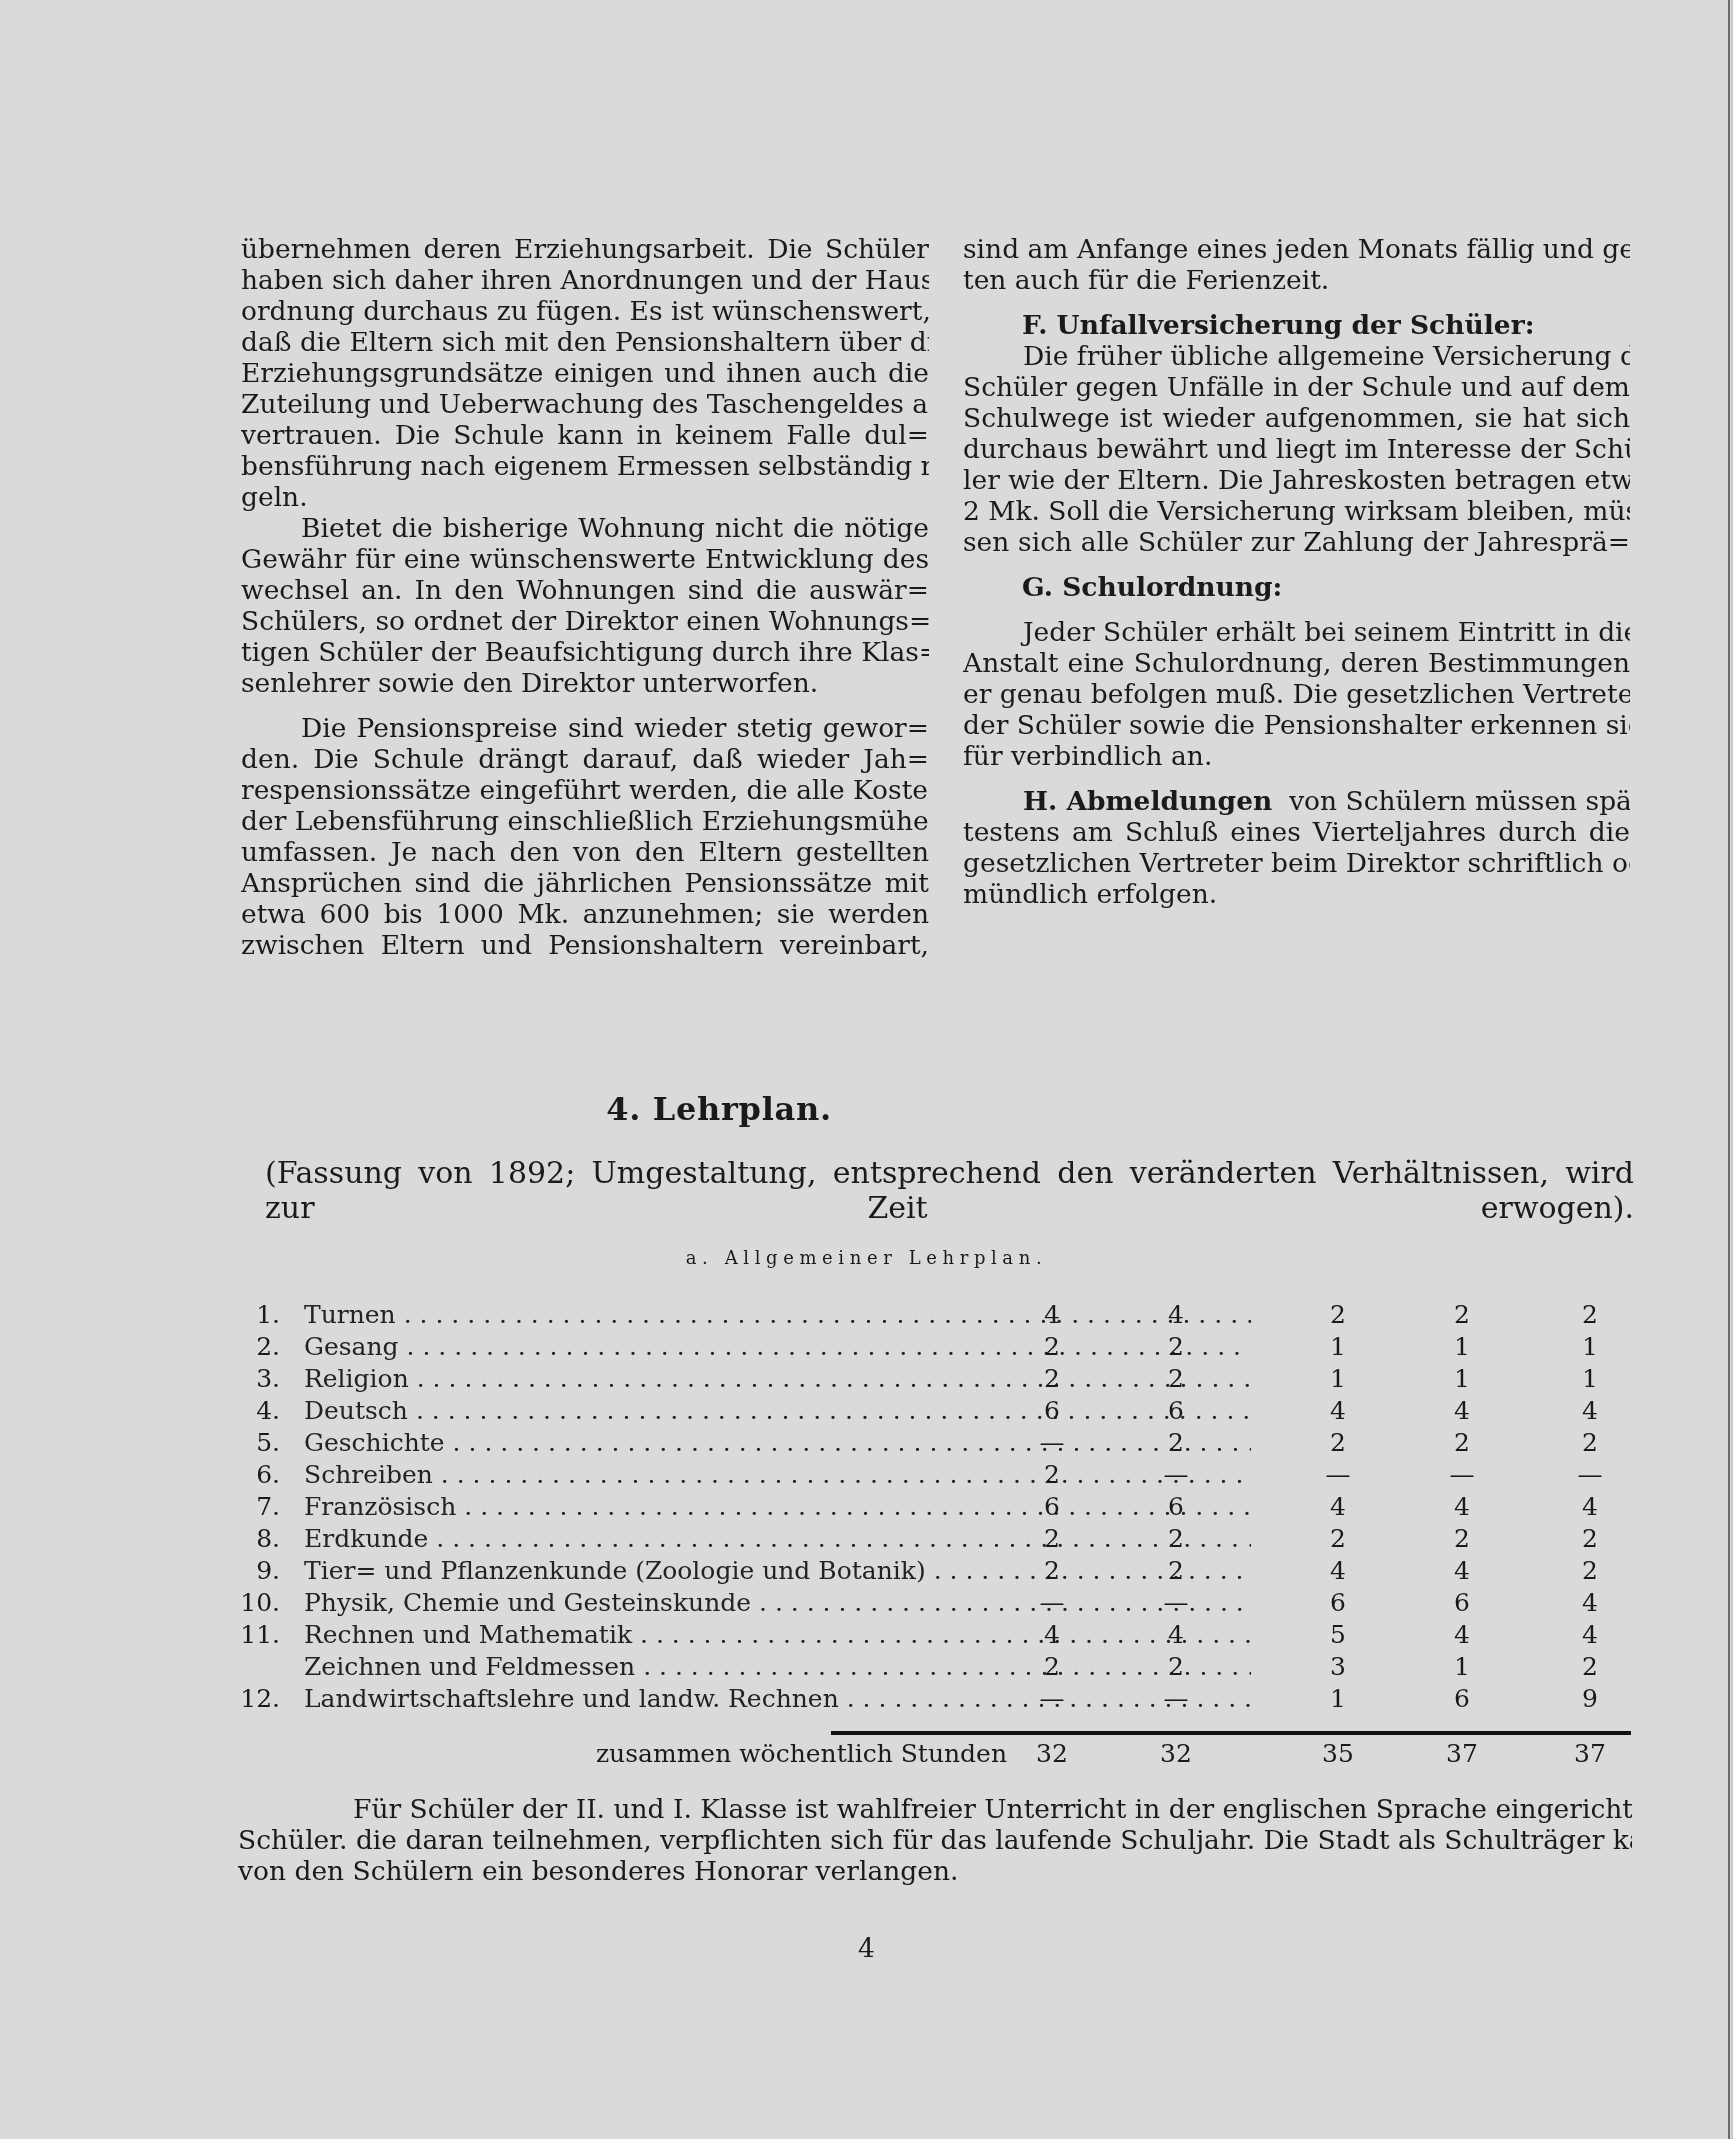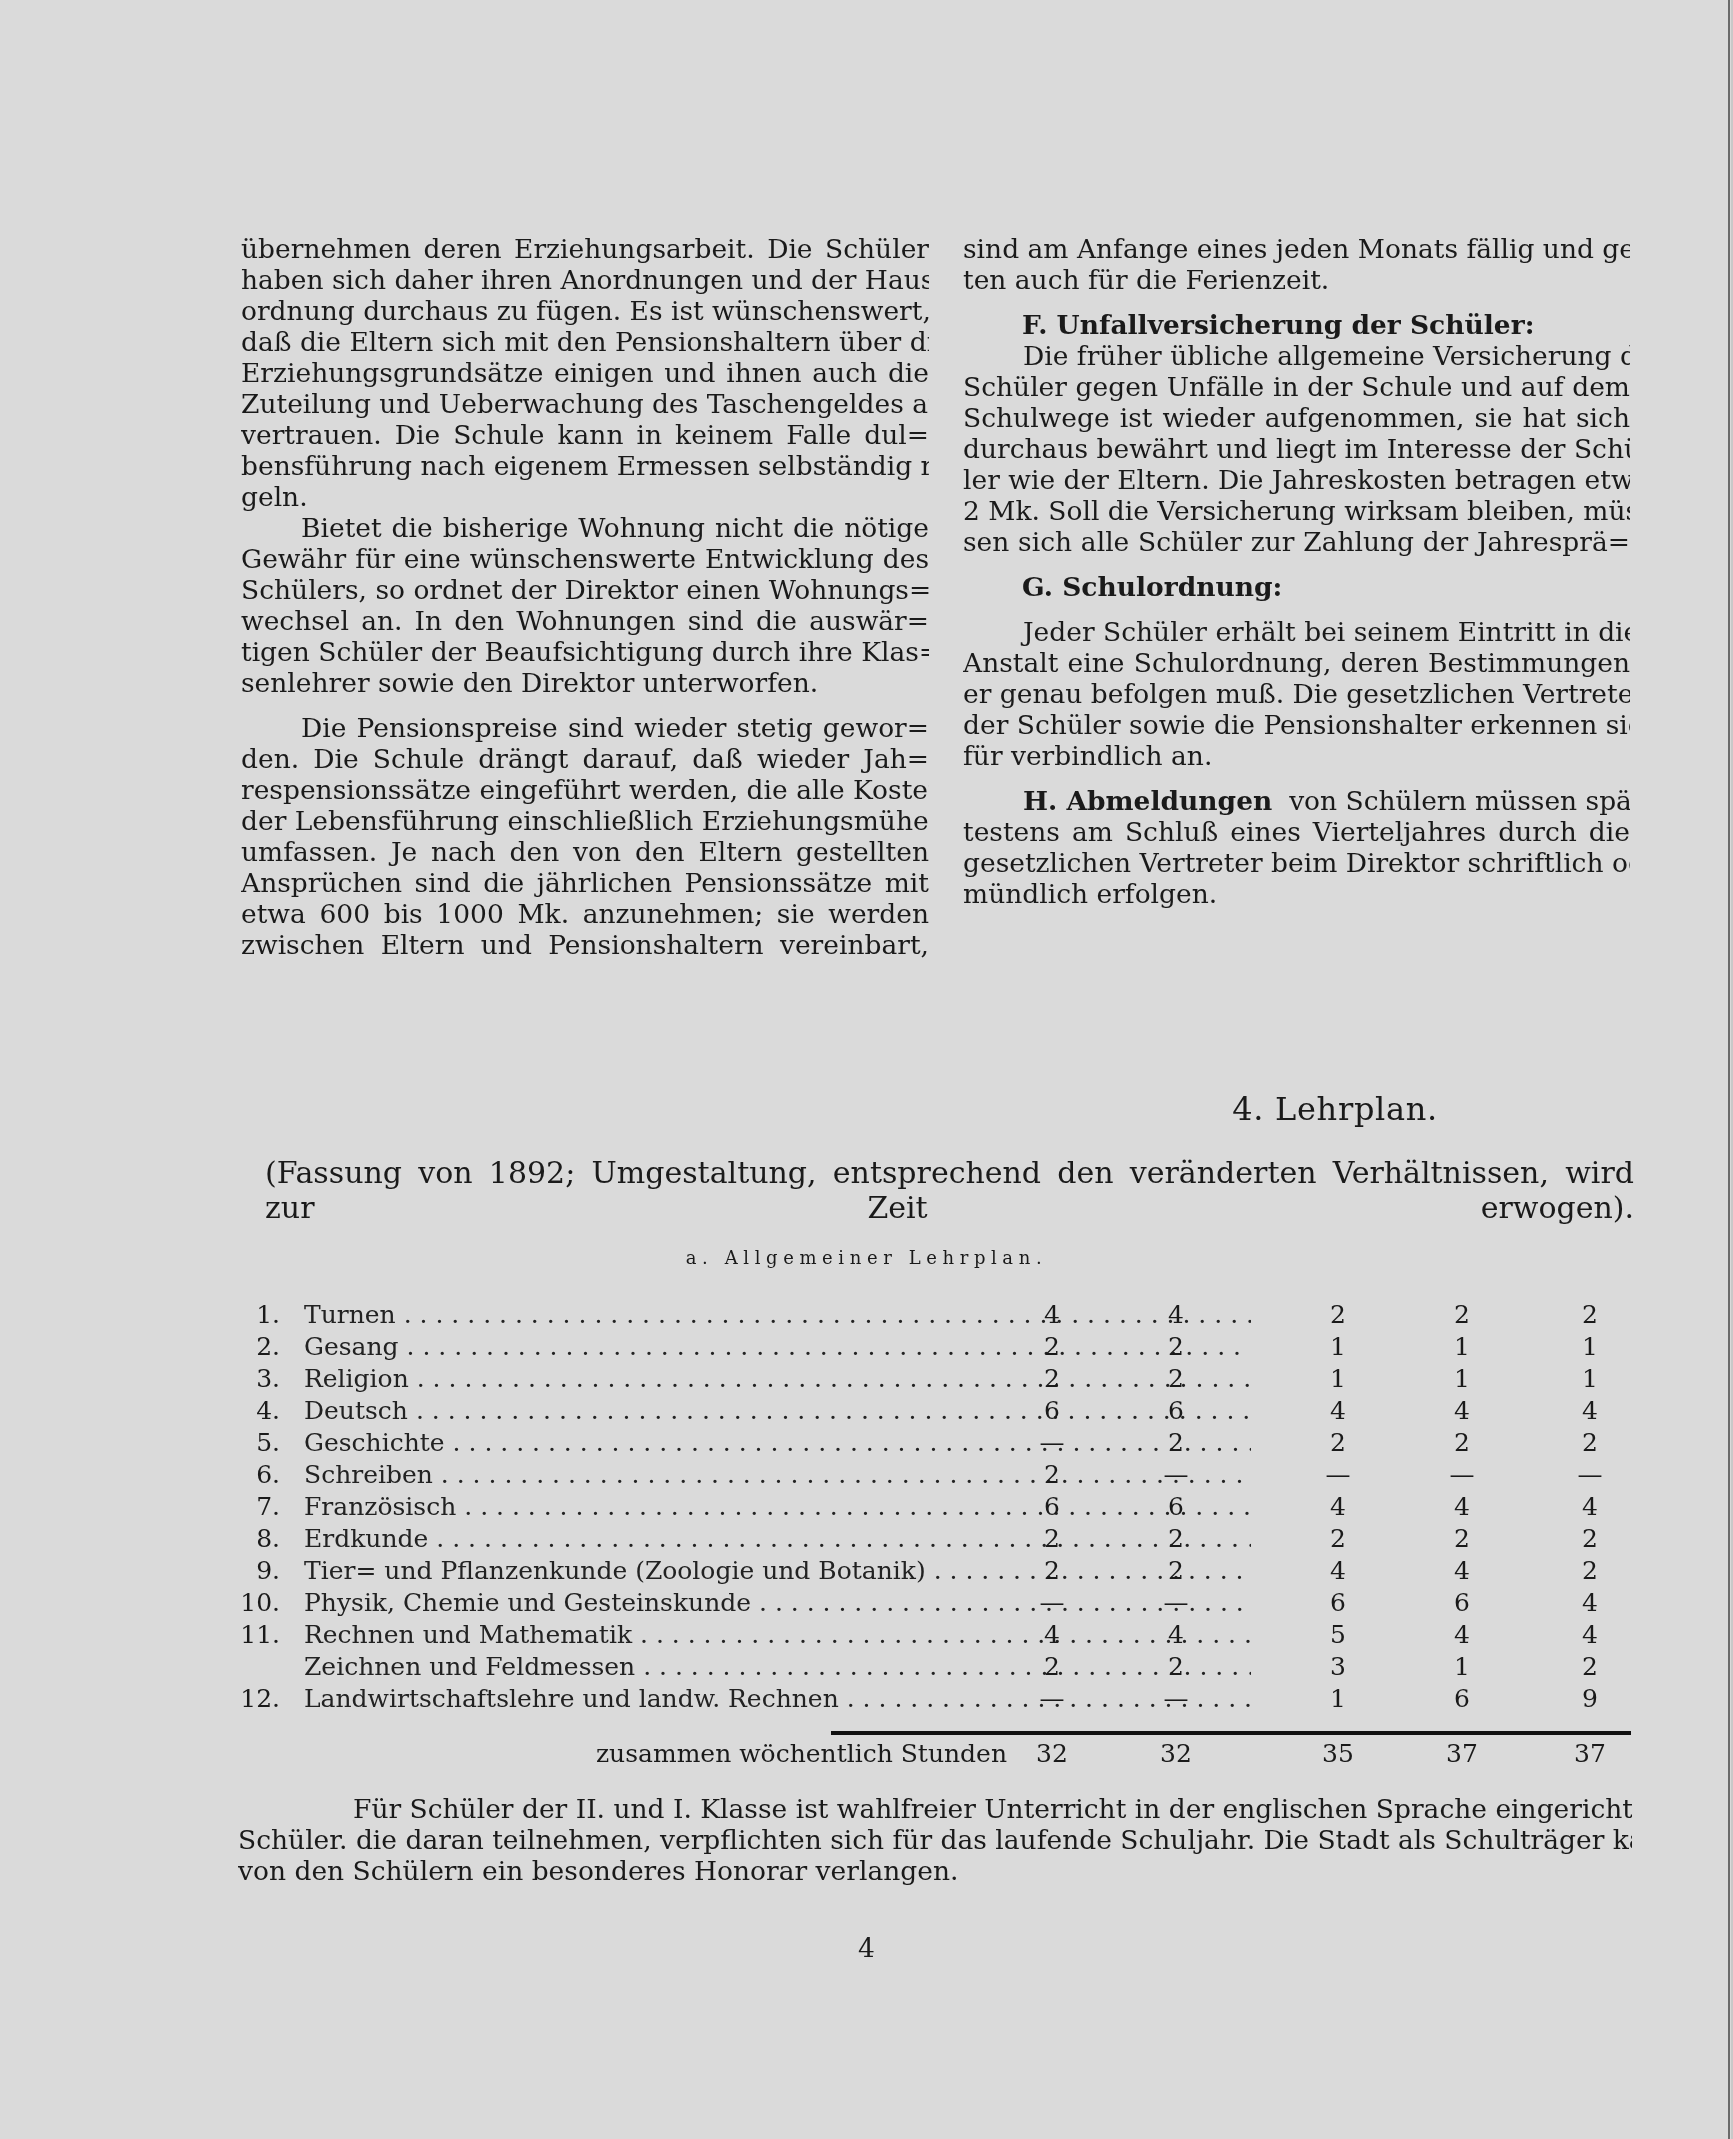--- a/index.html
+++ b/index.html
@@ -13,21 +13,21 @@
   .page-shade { position:absolute; left:1731px; top:0; width:2.8px; height:2140px; background:#c8c8c8; }
   .col { position:absolute; font-size:26.5px; line-height:31px; text-align:justify; }
   .col-left { left:241px; top:233px; width:688px; }
   .col-right { left:963px; top:233px; width:667px; }
   .line { display:block; text-align:justify; text-align-last:justify; white-space:nowrap; overflow:hidden; }
   .line.last { text-align-last:left; }
   .line.ind1 { padding-left:60px; }
   .gap-sm { height:14px; }
   .head { font-weight:bold; padding-left:59px; text-align-last:left; }
   .head-inline { font-weight:bold; }
-  .section-title { position:absolute; left:0; width:1438px; top:1090px; text-align:right; font-size:32px; font-weight:normal; letter-spacing:0.7px; }
+  .section-title { position:absolute; left:0; width:1438px; top:1090px; text-align:center; font-size:32px; font-weight:bold; letter-spacing:0.7px; }
   .section-note { position:absolute; left:265px; width:1369px; top:1155px; text-align:justify; text-align-last:justify; font-size:30px; }
   .sub-title { position:absolute; left:0; width:1733px; top:1247px; text-align:center; font-size:18px; letter-spacing:5.6px; }
   .tbl { position:absolute; left:238px; top:1299px; width:1397px; }
   .row { position:relative; height:32px; font-size:25px; line-height:31px; }
   .num { position:absolute; left:0; width:42px; text-align:right; }
   .dots { position:absolute; left:66px; width:947px; overflow:hidden; white-space:nowrap; color:#222; }
   .cell { position:absolute; width:42px; text-align:center; }
   .c0 { left:793px; } .c1 { left:917px; } .c2 { left:1079px; } .c3 { left:1203px; } .c4 { left:1331px; }
   .rule { position:absolute; left:831px; top:1731px; width:800px; height:3.5px; background:#111; }
   .total-row { position:absolute; left:238px; top:1738px; width:1397px; height:32px; font-size:25px; line-height:32px; }
@@ -50,22 +50,22 @@
     <span class="line">daß die Eltern sich mit den Pensionshaltern über die</span>
     <span class="line">Erziehungsgrundsätze einigen und ihnen auch die</span>
     <span class="line">Zuteilung und Ueberwachung des Taschengeldes an=</span>
     <span class="line">vertrauen.  Die Schule kann in keinem Falle dul=</span>
     <span class="line">bensführung nach eigenem Ermessen selbständig re=</span>
     <span class="line last">geln.</span>
   </div>
   <div>
     <span class="line ind1">Bietet die bisherige Wohnung nicht die nötige</span>
     <span class="line">Gewähr für eine wünschenswerte Entwicklung des</span>
+    <span class="line">wechsel an.  In den Wohnungen sind die auswär=</span>
     <span class="line">Schülers, so ordnet der Direktor einen Wohnungs=</span>
-    <span class="line">wechsel an.  In den Wohnungen sind die auswär=</span>
     <span class="line">tigen Schüler der Beaufsichtigung durch ihre Klas=</span>
     <span class="line last">senlehrer sowie den Direktor unterworfen.</span>
   </div>
   <div class="gap-sm"></div>
   <div>
     <span class="line ind1">Die Pensionspreise sind wieder stetig gewor=</span>
     <span class="line">den.  Die Schule drängt darauf, daß wieder Jah=</span>
     <span class="line">respensionssätze eingeführt werden, die alle Kosten</span>
     <span class="line">der Lebensführung einschließlich Erziehungsmühen</span>
     <span class="line">umfassen.  Je nach den von den Eltern gestellten</span>

